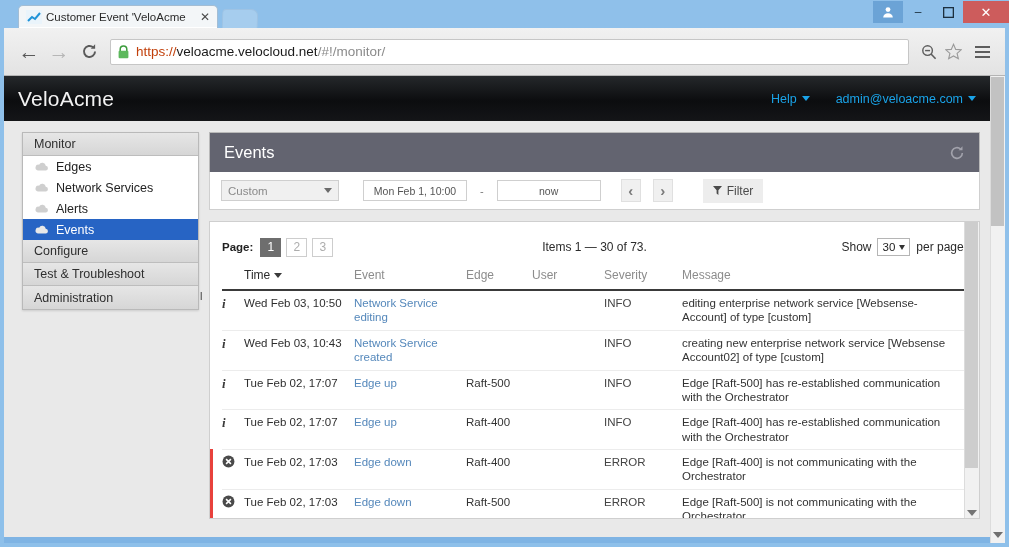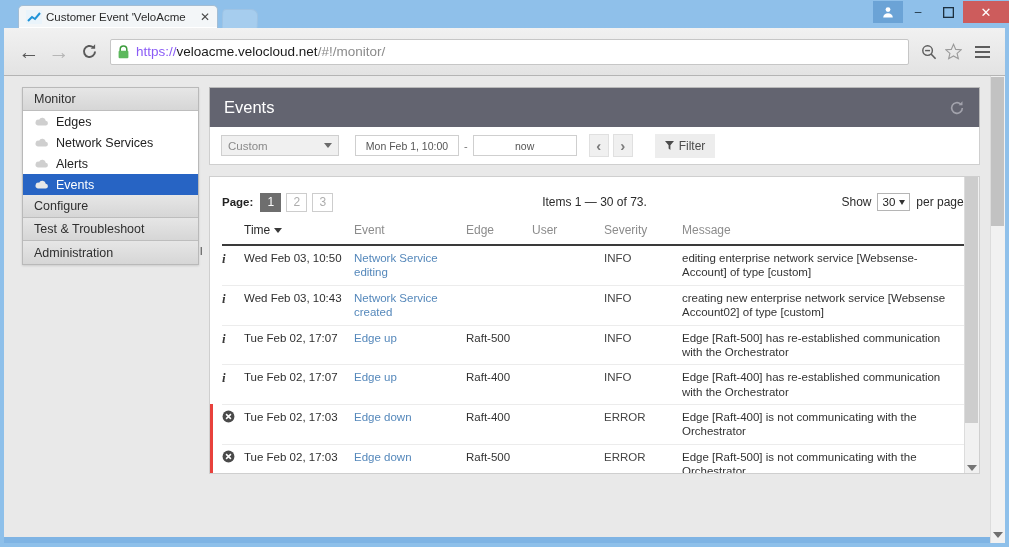--- a/index.html
+++ b/index.html
@@ -65,21 +65,21 @@
     font-size: 21px; color: #5a5a5a;
   }
   .nav-btn.disabled { color: #b6b6b6; }
   #omnibox {
     flex: 1 1 auto; height: 26px; margin: 0 8px 0 6px;
     background: #fff; border: 1px solid #c6c6c6; border-radius: 2px;
     display: flex; align-items: center; padding: 0 6px;
   }
   #lock-icon { width: 13px; height: 14px; margin-right: 6px; flex: 0 0 13px; }
   #url-text { font-size: 13.5px; white-space: nowrap; }
-  #url-text .sch { color: #8b5cf6; }
+  #url-text .sch { color: #c2410c; }
   #url-text .host { color: #1a1a1a; }
   #url-text .path { color: #8b8b8b; }
   .tb-icon { width: 24px; height: 26px; display:flex; align-items:center; justify-content:center; }
   #menu-btn { width: 26px; height: 26px; display: flex; flex-direction: column;
     align-items: center; justify-content: center; gap: 3px; margin-left: 4px; }
   #menu-btn i { display: block; width: 15px; height: 2px; background: #5d5d5d; }
 
   
   #viewport {
     position: absolute; left: 4px; top: 76px; width: 1001px; height: 467px;
@@ -140,21 +140,21 @@
     height: 40px; background: #636470;
     display: flex; align-items: center; padding: 0 14px;
     border: 1px solid #b9b9b9; border-bottom: none;
     position: relative;
   }
   #events-title { font-size: 16.5px; color: #fff; }
   #refresh-icon { margin-left: auto; width: 16px; height: 16px; opacity: .55; }
 
   #filter-bar {
     height: 38px; background: #fff; border: 1px solid #cfcfcf; border-top: none;
-    display: flex; align-items: center; padding: 0 11px; gap: 4px;
+    display: flex; align-items: center; padding: 0 11px; gap: 12px;
   }
   .sel-box {
     width: 118px; height: 21px; background: #f0f0f0; border: 1px solid #cfcfcf;
     display: flex; align-items: center; padding: 0 6px;
     font-size: 11.5px; color: #8a8a8a;
   }
   .sel-box .caret { margin-left: auto; width: 0; height: 0;
     border-left: 4px solid transparent; border-right: 4px solid transparent;
     border-top: 5px solid #6b6b6b; }
   .date-box {
@@ -313,20 +313,33 @@
     <div id="menu-btn">
         <i></i>
         <i></i>
         <i></i>
       </div>
   </div>
 
   <div id="viewport">
     <div id="page">
 
+      <div id="app-header">
+        <div id="brand">VeloAcme</div>
+        <div id="header-right">
+          <div class="hdr-link">
+            <span>Help</span>
+            <span class="caret-dn"></span>
+          </div>
+          <div class="hdr-link">
+            <span>admin@veloacme.com</span>
+            <span class="caret-dn"></span>
+          </div>
+        </div>
+      </div>
 
       <div id="body-area">
 
         <div id="sidebar">
           <div class="side-group">Monitor</div>
           <div class="side-item">
             <svg class="cloud" viewBox="0 0 16 10">
                 <path d="M4 9.5h8.4a2.6 2.6 0 0 0 .3-5.2A3.9 3.9 0 0 0 5.3 3 2.9 2.9 0 0 0 4 9.5z" fill="#cfcfcf"></path>
               </svg>
             <span>Edges</span>

